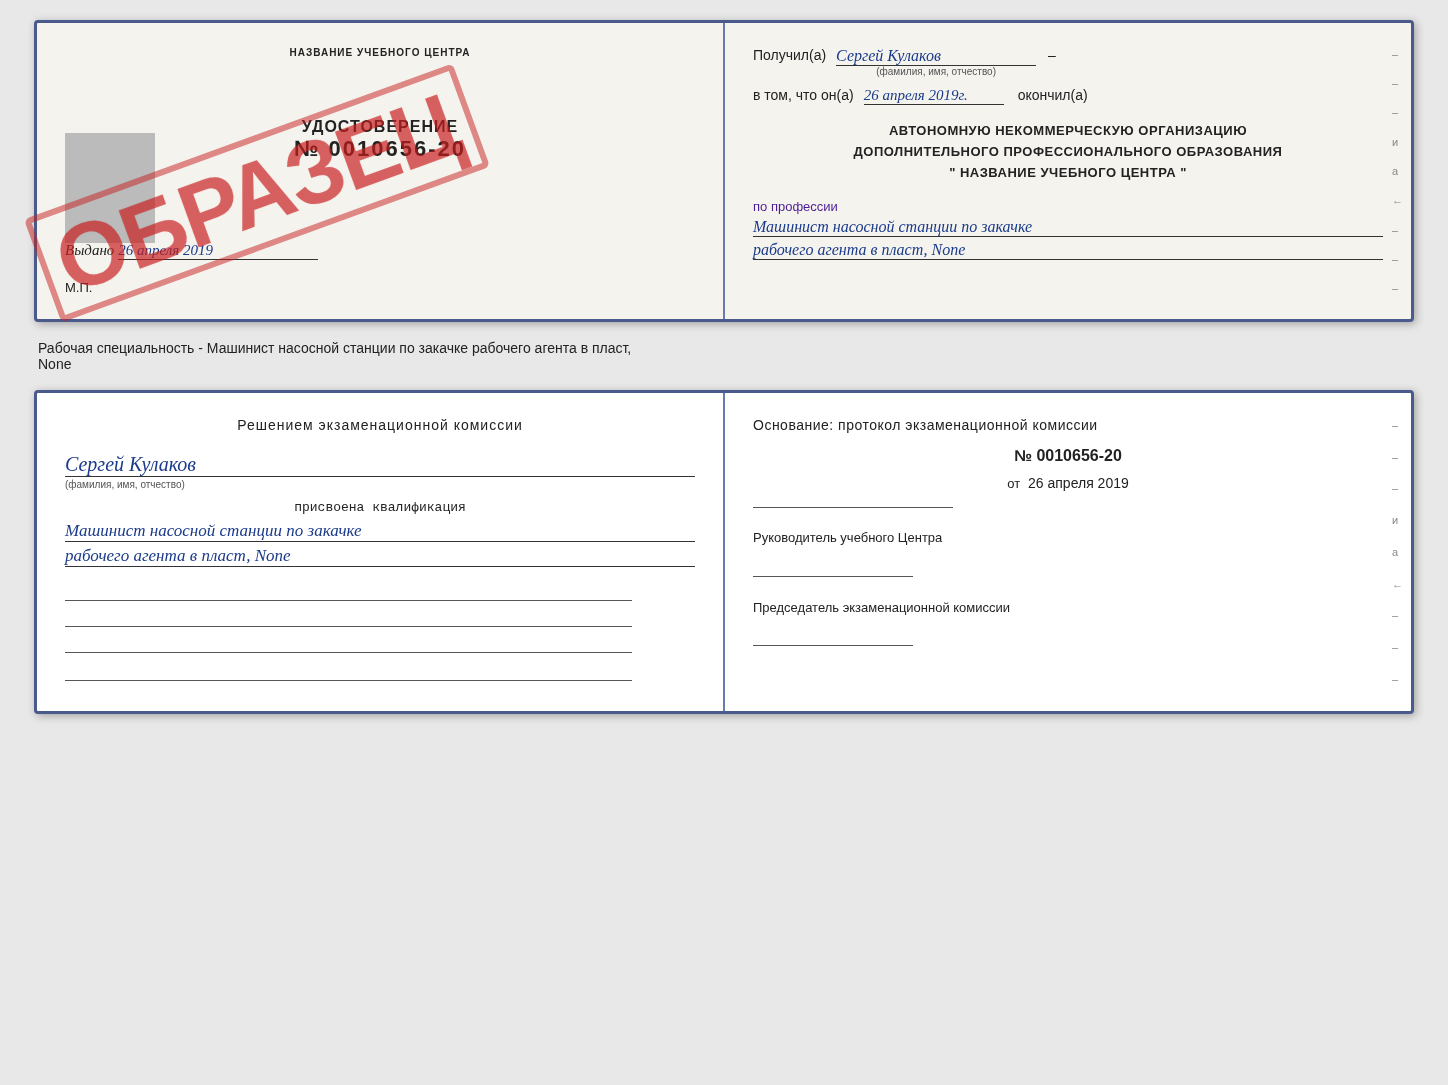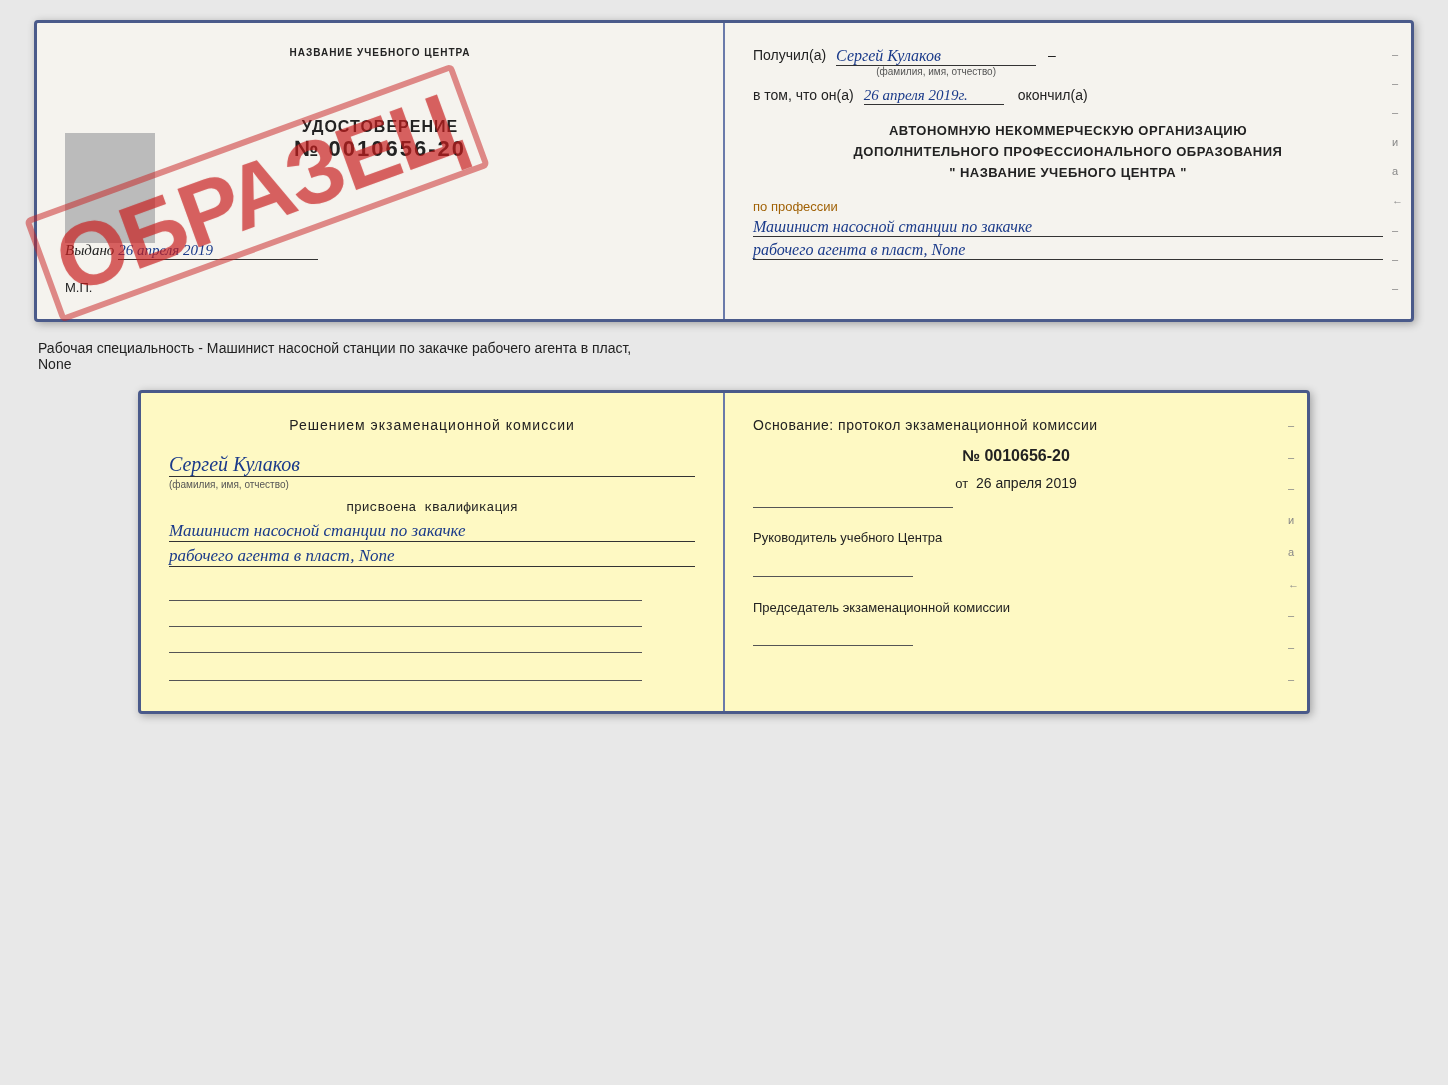--- a/index.html
+++ b/index.html
@@ -178,21 +178,21 @@
       line-height: 1.6;
       text-align: center;
       font-weight: bold;
       letter-spacing: 0.5px;
     }
 
     .profession-label {
       margin-top: 12px;
       font-size: 13px;
       font-family: Arial, sans-serif;
-      color: #a16207;
+      color: #4c1d95;
     }
 
     .profession-handwritten {
       font-family: 'Georgia', cursive;
       font-style: italic;
       color: #1a3a8a;
       font-size: 16px;
       border-bottom: 1px solid #333;
       display: block;
       margin-top: 4px;
@@ -223,24 +223,24 @@
     .separator-text {
       width: 1380px;
       padding: 8px 4px;
       font-size: 14px;
       font-family: Arial, sans-serif;
       color: #222;
     }
 
     
     .document-book-bottom {
-      background: #fef9c3;
+      background: #ffffff;
       border: 3px solid #4a5a8a;
       border-radius: 4px;
-      width: 1172px;
+      width: 1380px;
       display: flex;
       flex-direction: row;
       box-shadow: 2px 2px 8px rgba(0,0,0,0.3);
     }
 
     .bottom-left, .bottom-right {
       flex: 1;
       padding: 24px 28px;
       position: relative;
     }

